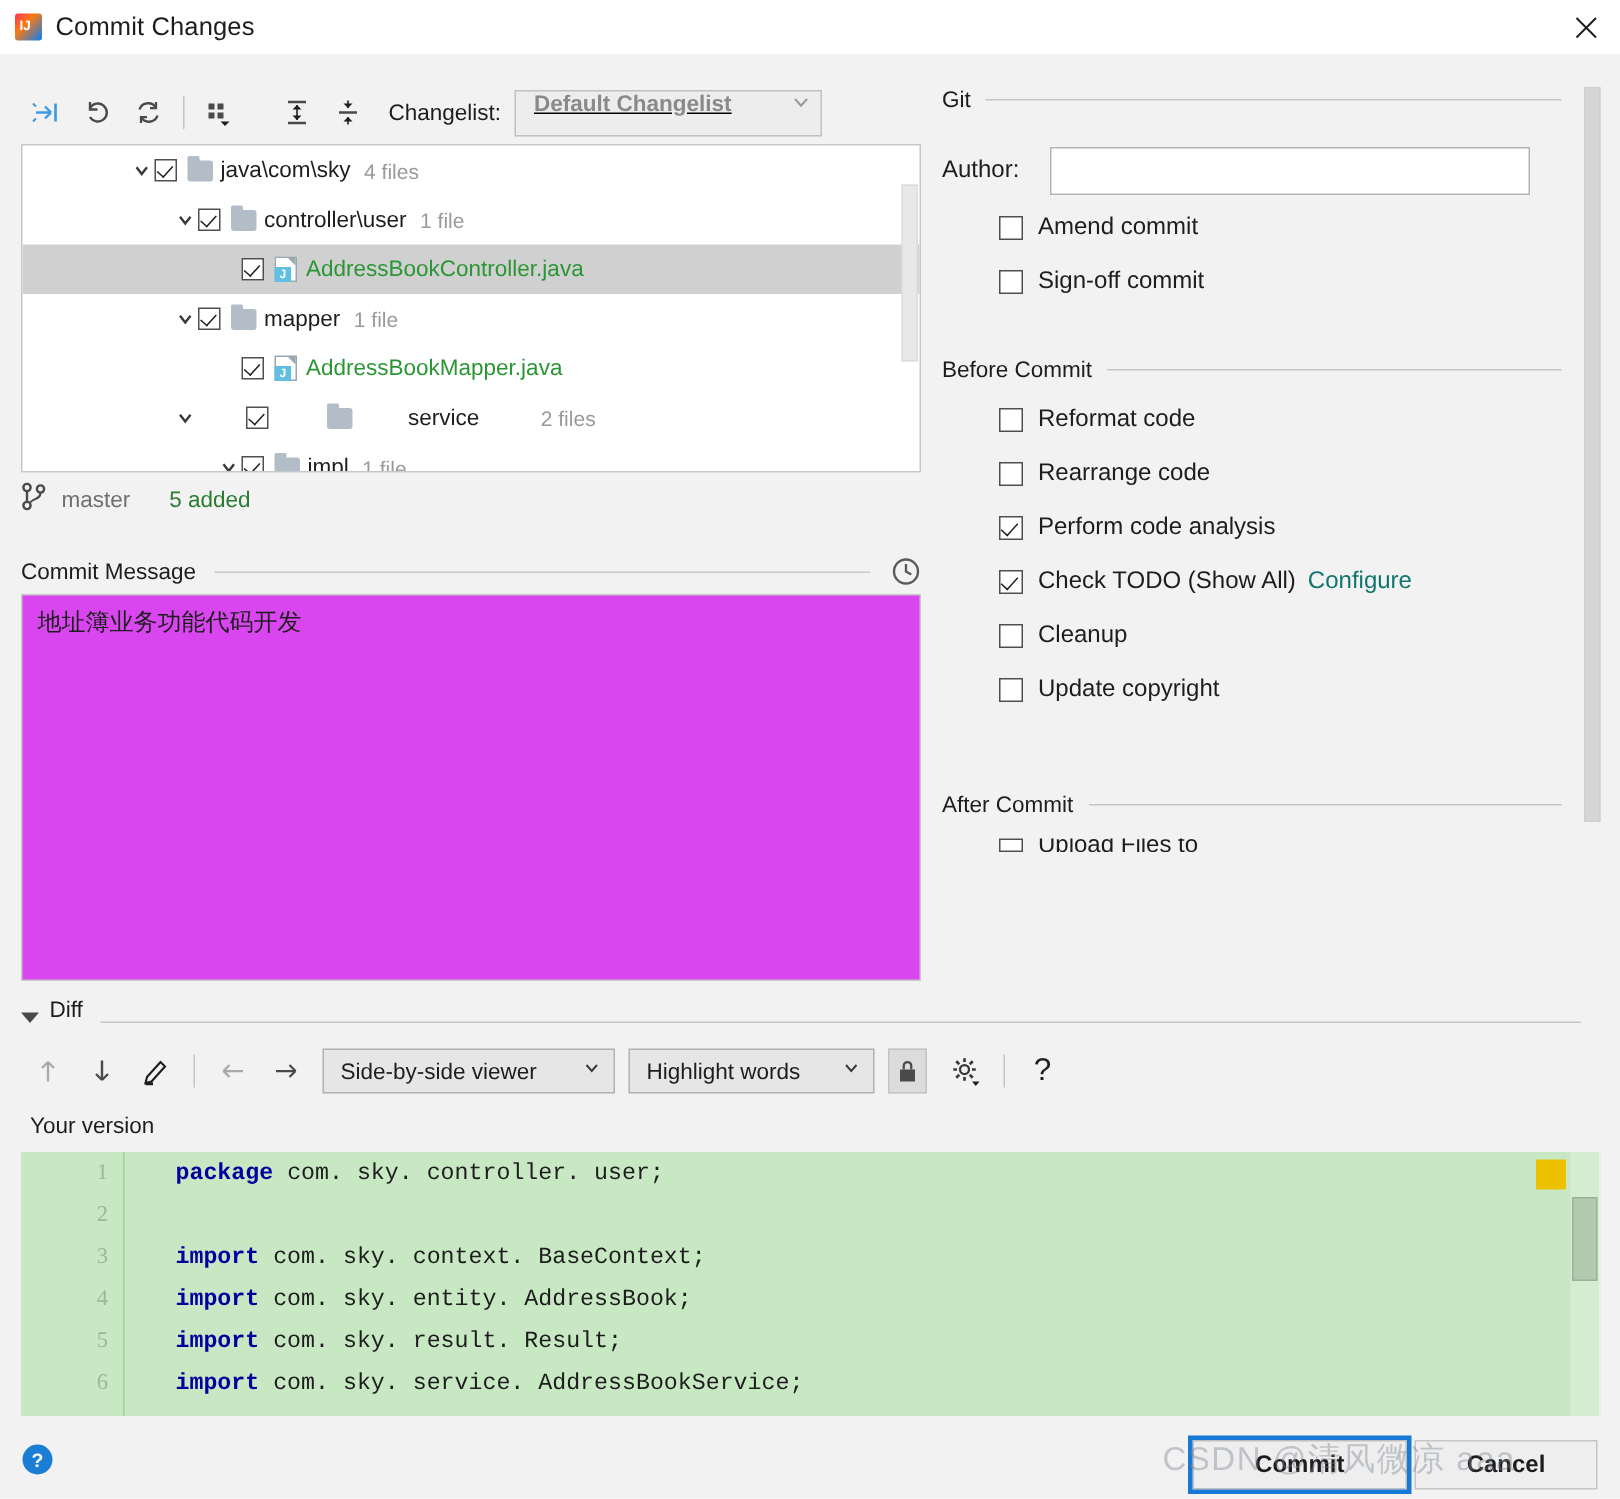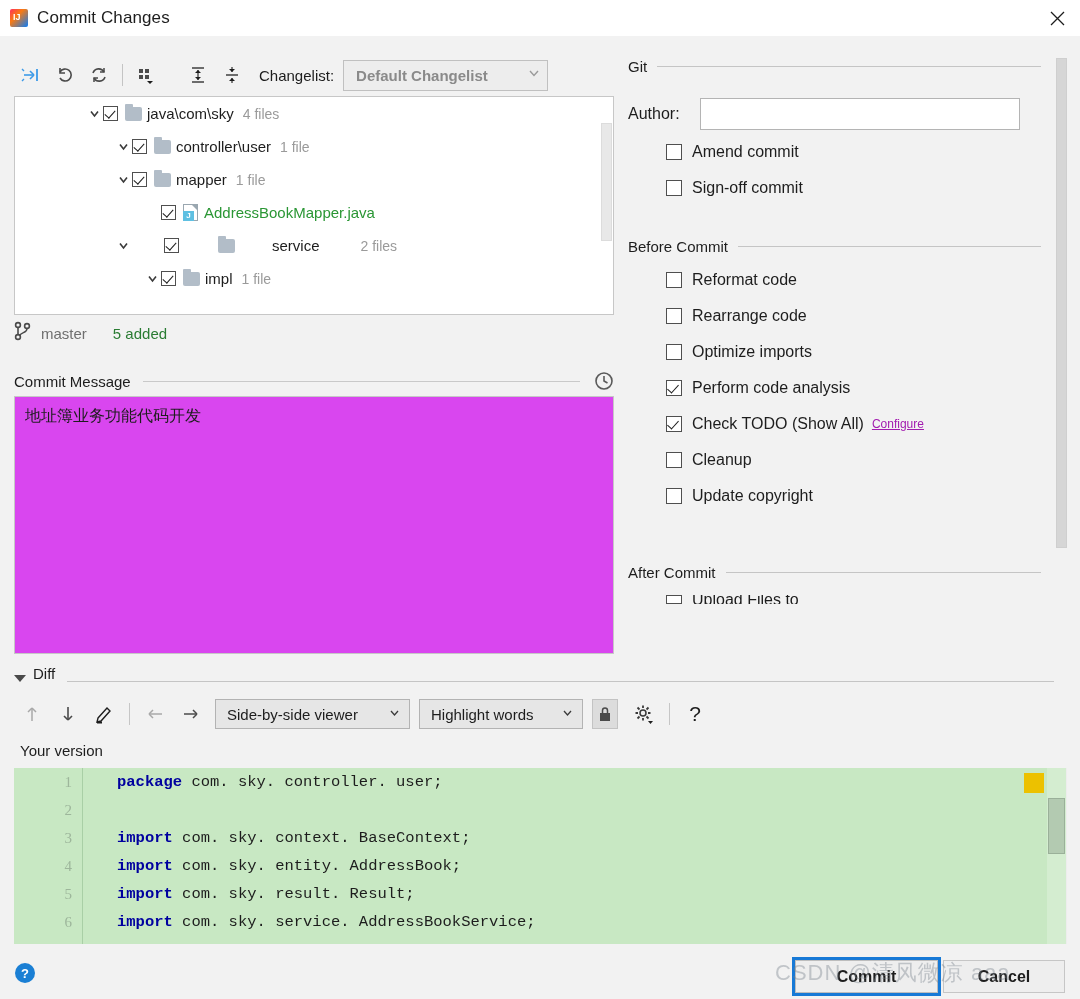--- a/index.html
+++ b/index.html
@@ -71,24 +71,25 @@
   }
   .tb-gap { width: 18px; height: 1px; }
   .tb-label {
     font-size: 15px; color: #1d1d1d; margin-left: 10px; margin-right: 9px;
     white-space: nowrap;
   }
   .combo {
     height: 31px;
     background: #ededed;
     border: 1px solid #c0c0c0;
-    display: flex; align-items: center; justify-content: space-between;
+    display: flex; justify-content: space-between;
     padding: 0 6px 0 12px;
     cursor: pointer;
     box-sizing: border-box;
+    text-decoration: underline;
   }
   .combo-text {
     font-size: 15px; color: #8a8a8a; font-weight: bold;
     white-space: nowrap; overflow: hidden;
   }
   .chev {
     margin-left: 10px; flex: none;
   }
 
   
@@ -242,21 +243,21 @@
   }
   .opt-cb.checked::after {
     content:"";
     position: absolute; left: 3px; top: 1px;
     width: 5px; height: 10px;
     border: solid #1d1d1d; border-width: 0 1.7px 1.7px 0;
     transform: rotate(42deg);
   }
   .opt-label { font-size: 16px; color: #1d1d1d; white-space: nowrap; }
   .opt-link {
-    font-size: 12px; color: #a21caf; margin-left: 8px; cursor: pointer; text-decoration: underline;
+    font-size: 16px; color: #0f766e; margin-left: 8px; cursor: pointer;
   }
   .panel-scroll {
     position: absolute; right: 0px; top: 0px;
     width: 13px; height: 560px;
     background: #f2f2f2;
   }
   .panel-scroll-thumb {
     position: absolute; right: 1px; top: 2px;
     width: 11px; height: 490px;
     background: #d6d6d6;
@@ -506,20 +507,26 @@
           <span class="twisty">
             <svg width="13" height="13" viewBox="0 0 13 13">
               <path d="M3 4.5 L6.5 9 L10 4.5" stroke="#3a3a3a" stroke-width="1.6" fill="none"></path>
             </svg>
           </span>
           <span class="cb checked"></span>
           <span class="folder-ico"></span>
           <span class="t-name">controller\user</span>
           <span class="t-count">1 file</span>
         </div>
+        <div class="tree-row selected" style="padding-left: 128px;">
+          <span class="twisty"></span>
+          <span class="cb checked"></span>
+          <span class="java-ico"></span>
+          <span class="t-name file">AddressBookController.java</span>
+        </div>
         <div class="tree-row" style="padding-left: 99px;">
           <span class="twisty">
             <svg width="13" height="13" viewBox="0 0 13 13">
               <path d="M3 4.5 L6.5 9 L10 4.5" stroke="#3a3a3a" stroke-width="1.6" fill="none"></path>
             </svg>
           </span>
           <span class="cb checked"></span>
           <span class="folder-ico"></span>
           <span class="t-name">mapper</span>
           <span class="t-count">1 file</span>
@@ -615,24 +622,20 @@
     </div>
 
     <div id="before-commit-options" style="margin-top:10px;">
         <div class="opt-row">
           <span class="opt-cb"></span>
           <span class="opt-label">Reformat code</span>
         </div>
         <div class="opt-row">
           <span class="opt-cb"></span>
           <span class="opt-label">Rearrange code</span>
-        </div>
-        <div class="opt-row">
-          <span class="opt-cb"></span>
-          <span class="opt-label">Optimize imports</span>
         </div>
         <div class="opt-row">
           <span class="opt-cb checked"></span>
           <span class="opt-label">Perform code analysis</span>
         </div>
         <div class="opt-row">
           <span class="opt-cb checked"></span>
           <span class="opt-label">Check TODO (Show All)</span>
           <span class="opt-link">Configure</span>
         </div>

